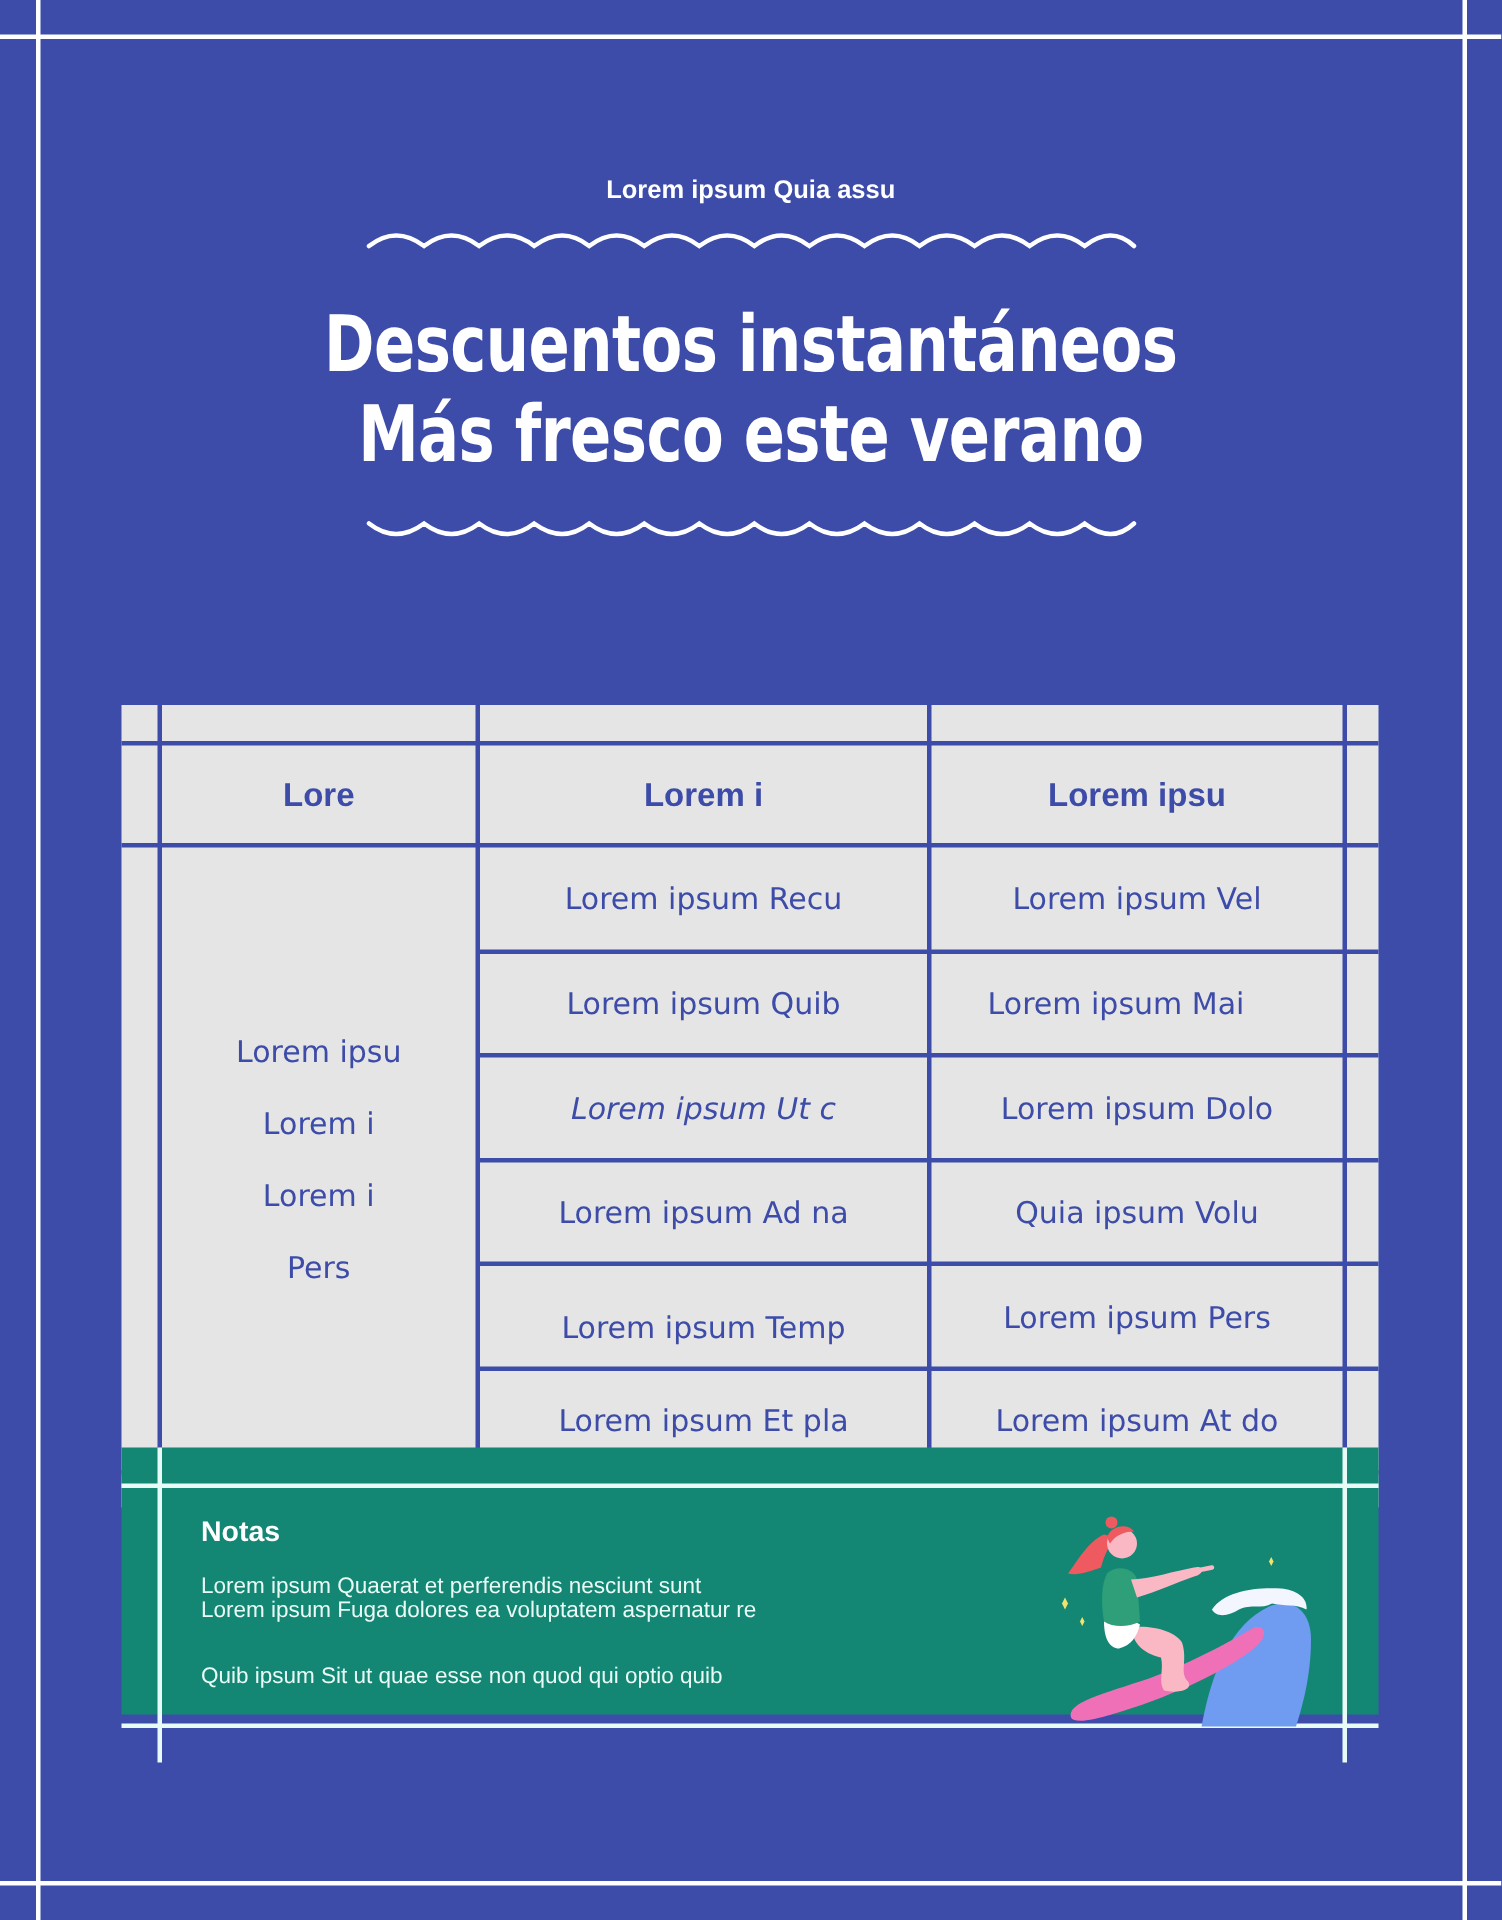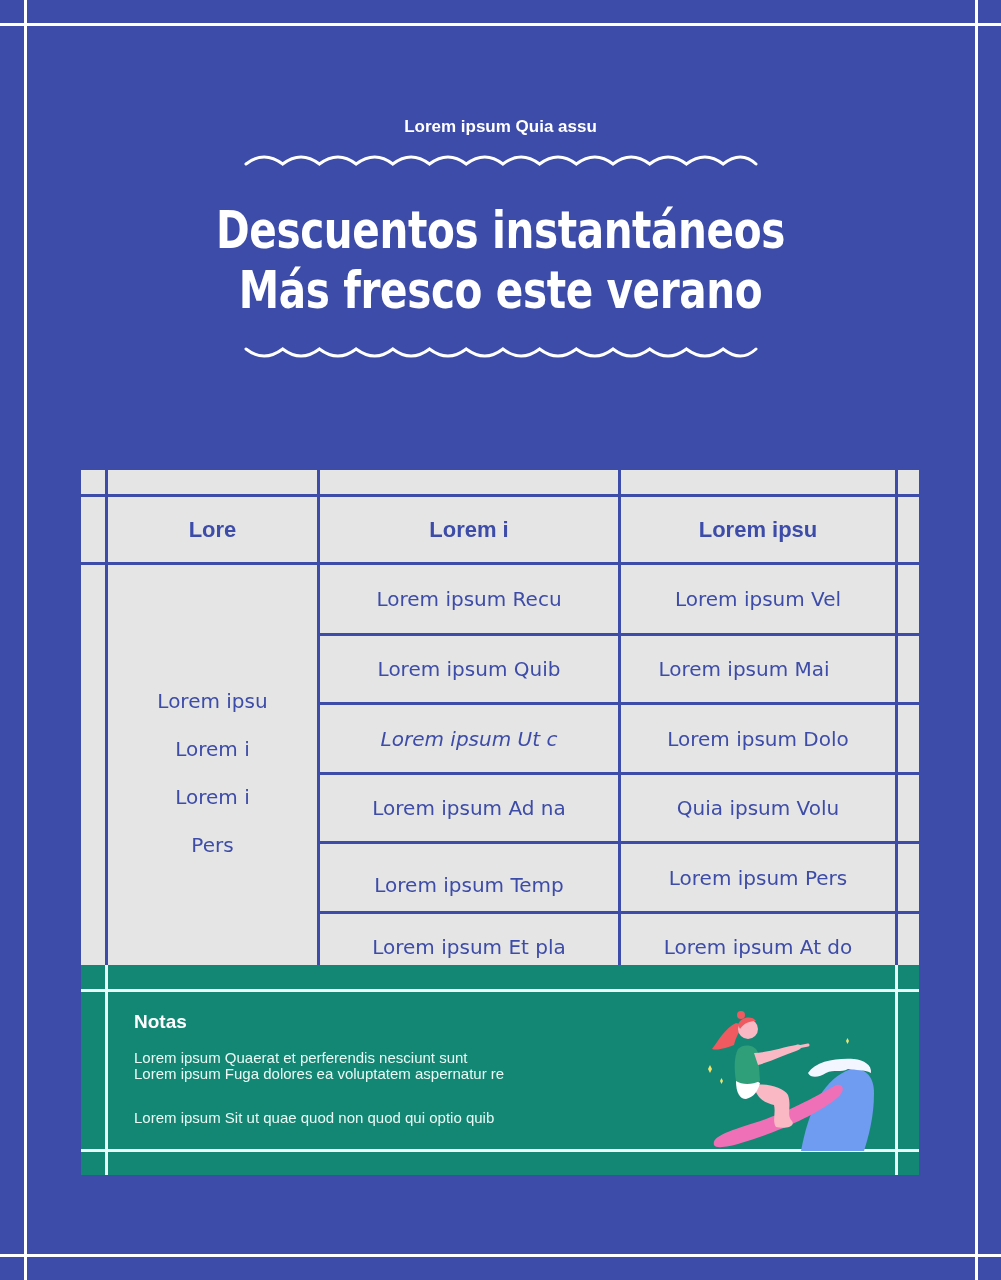--- a/index.html
+++ b/index.html
@@ -46,21 +46,21 @@
     position: absolute; display: flex; align-items: center; justify-content: center;
     color: #3d4ca8; text-align: center;
   }
   .hdr { font-weight: bold; font-size: 22px; }
   .body-cell { font-size: 22px; font-family: "DejaVu Sans", sans-serif; font-size: 20px; }
   .merged {
     flex-direction: column; gap: 24px; font-family: "DejaVu Sans", sans-serif; font-size: 20px;
   }
 
   .notes {
-    position: absolute; left: 81px; top: 965px; width: 838px; height: 210px;
+    position: absolute; left: 81px; top: 965px; width: 838px; height: 178px;
     background: #138774;
   }
   .nl { position: absolute; background: #e8fbf6; }
   .notes-title {
     position: absolute; left: 53px; top: 46px; color: #fff; font-weight: bold; font-size: 19px;
   }
   .notes-line {
     position: absolute; left: 53px; color: #eafaf5; font-size: 15px;
   }
   .surfer { position: absolute; left: 615px; top: 38px; width: 180px; height: 150px; }
@@ -136,21 +136,21 @@
 
 <div class="notes">
   <div class="nl" style="left:24px; top:0; width:3px; height:210px;"></div>
   <div class="nl" style="left:814px; top:0; width:3px; height:210px;"></div>
   <div class="nl" style="left:0; top:24px; width:838px; height:3px;"></div>
   <div class="nl" style="left:0; top:184px; width:838px; height:3px;"></div>
 
   <div class="notes-title">Notas</div>
   <div class="notes-line" style="top:84px;">Lorem ipsum Quaerat et perferendis nesciunt sunt</div>
   <div class="notes-line" style="top:100px;">Lorem ipsum Fuga dolores ea voluptatem aspernatur re</div>
-  <div class="notes-line" style="top:144px;">Lorem ipsum Sit ut quae quod non quod qui optio quib</div>
+  <div class="notes-line" style="top:144px;">Quib ipsum Sit ut quae esse non quod qui optio quib</div>
 
   <svg class="surfer" viewBox="0 0 180 150">
 
     <path d="M105 148 C112 110 125 80 150 68 C165 62 178 70 178 90 C178 115 172 135 168 148 Z" fill="#6f9bf0"></path>
     <path d="M112 70 C120 58 140 55 158 56 C168 57 176 62 175 70 C168 66 160 68 152 66 C145 70 138 66 130 70 C124 74 115 76 112 70 Z" fill="#f3f6ff"></path>
 
     <path d="M18 142 C15 132 40 126 70 116 C100 105 130 88 140 82 C148 80 150 88 140 96 C120 112 80 130 45 140 C32 144 20 146 18 142 Z" fill="#f070b8"></path>
 
     <path d="M58 82 C72 80 88 85 92 92 C96 104 90 112 96 118 C100 124 88 126 80 124 C76 118 80 110 78 102 C70 100 60 96 58 82 Z" fill="#f9b8c4"></path>
 

